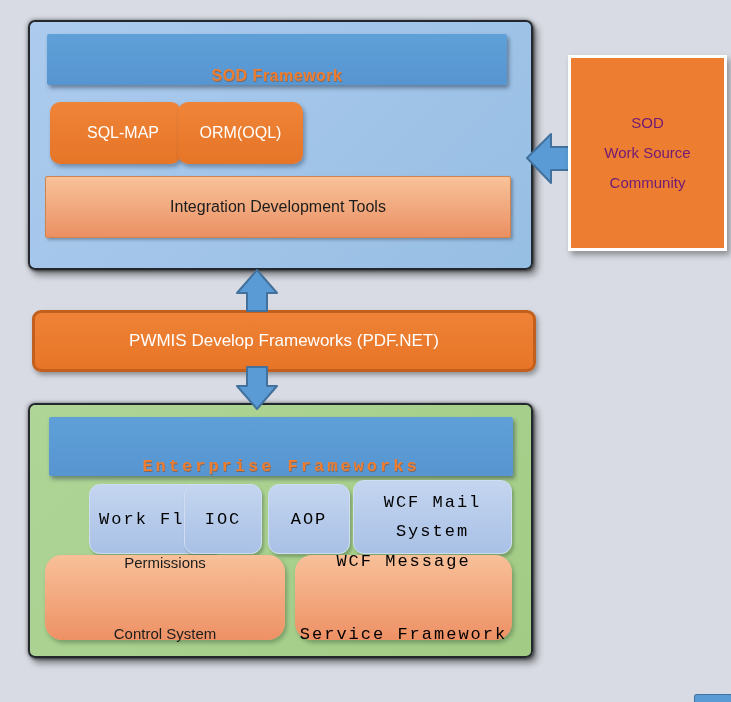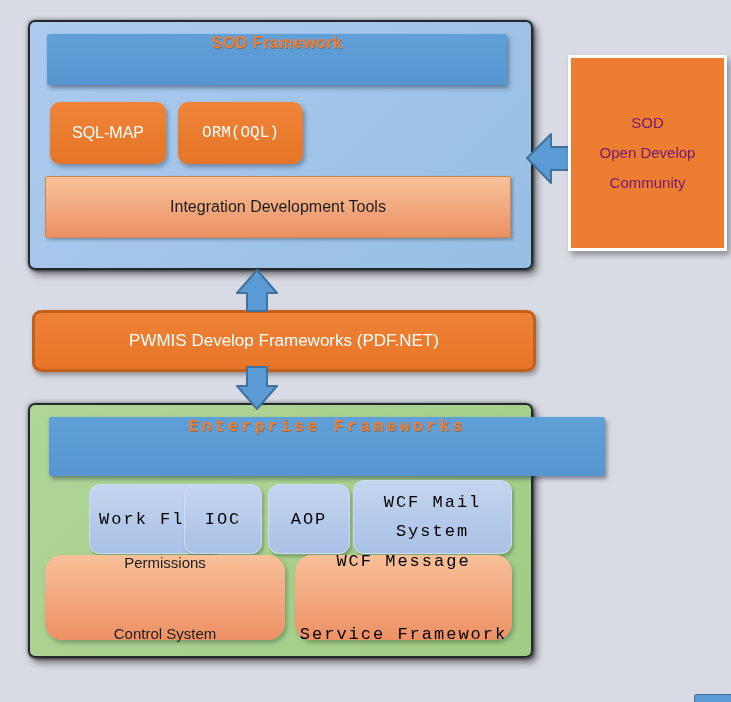--- a/index.html
+++ b/index.html
@@ -26,41 +26,41 @@
     left:28px;top:403px;width:501px;height:251px;
     background:linear-gradient(135deg,#afd597 0%,#a2cc85 100%);
   }
 
   
   .header-bar{
     position:absolute;
     background:linear-gradient(180deg,#60a0d8 0%,#5695d0 100%);
     box-shadow:2px 3px 4px rgba(25,35,55,0.45);
     border-radius:2px;
-    display:flex;align-items:flex-start;justify-content:center;
+    display:flex;align-items:flex-end;justify-content:center;
     color:#ed7d31;font-weight:bold;
     text-shadow:0.5px 0.5px 0 rgba(150,70,15,0.55);
   }
   .sod-header{left:17px;top:12px;width:460px;height:51px;font-size:16px;letter-spacing:0.5px;}
   .ent-header{
-    left:19px;top:12px;width:556px;height:59px;font-size:17px;
+    left:19px;top:12px;width:464px;height:59px;font-size:17px;
     font-family:"Liberation Mono", monospace;letter-spacing:3px;
   }
 
   
   .orange-box{
     position:absolute;
     background:linear-gradient(180deg,#ef8438 0%,#e67527 100%);
     border-radius:10px;
     box-shadow:2px 3px 4px rgba(40,50,70,0.4);
     display:flex;align-items:center;justify-content:center;
     color:#ffffff;font-size:16px;
   }
-  .box-sqlmap{left:20px;top:80px;width:116px;height:62px;}
-  .box-orm{left:148px;top:80px;width:125px;height:62px;font-family:Liberation Mono, monospace;}
+  .box-sqlmap{left:20px;top:80px;width:116px;height:62px;padding-left:15px;}
+  .box-orm{left:148px;top:80px;width:125px;height:62px;font-family:Liberation Sans, sans-serif;}
   .box-datacontrols{left:287px;top:80px;width:193px;height:62px;font-family:"Liberation Mono", monospace;letter-spacing:3px;}
 
   
   .integration-bar{
     position:absolute;
     left:15px;top:154px;width:464px;height:60px;
     background:linear-gradient(180deg,#f8c299 0%,#eb9063 100%);
     border:1px solid #d0854f;
     border-radius:2px;
     box-shadow:2px 2px 3px rgba(40,50,70,0.35);
@@ -148,21 +148,21 @@
     <div class="orange-box box-orm">
       <span>ORM(OQL)</span>
     </div>
     <div class="integration-bar">
       <span>Integration Development Tools</span>
     </div>
   </div>
 
   <div class="community-box">
     <span>SOD</span>
-    <span>Open Develop</span>
+    <span>Work Source</span>
     <span>Community</span>
   </div>
 
   <svg class="arrow" style="left:526px;top:130px;" width="46" height="56" viewBox="0 0 46 56">
     <polygon points="1,28 25,4 25,17 45,17 45,40 25,40 25,53" fill="#5b9bd5" stroke="#41719c" stroke-width="2" stroke-linejoin="round"></polygon>
   </svg>
 
   <svg class="arrow" style="left:235px;top:269px;" width="44" height="43" viewBox="0 0 44 43">
     <polygon points="22,1 42,24 32,24 32,42 12,42 12,24 2,24" fill="#5b9bd5" stroke="#41719c" stroke-width="2" stroke-linejoin="round"></polygon>
   </svg>

